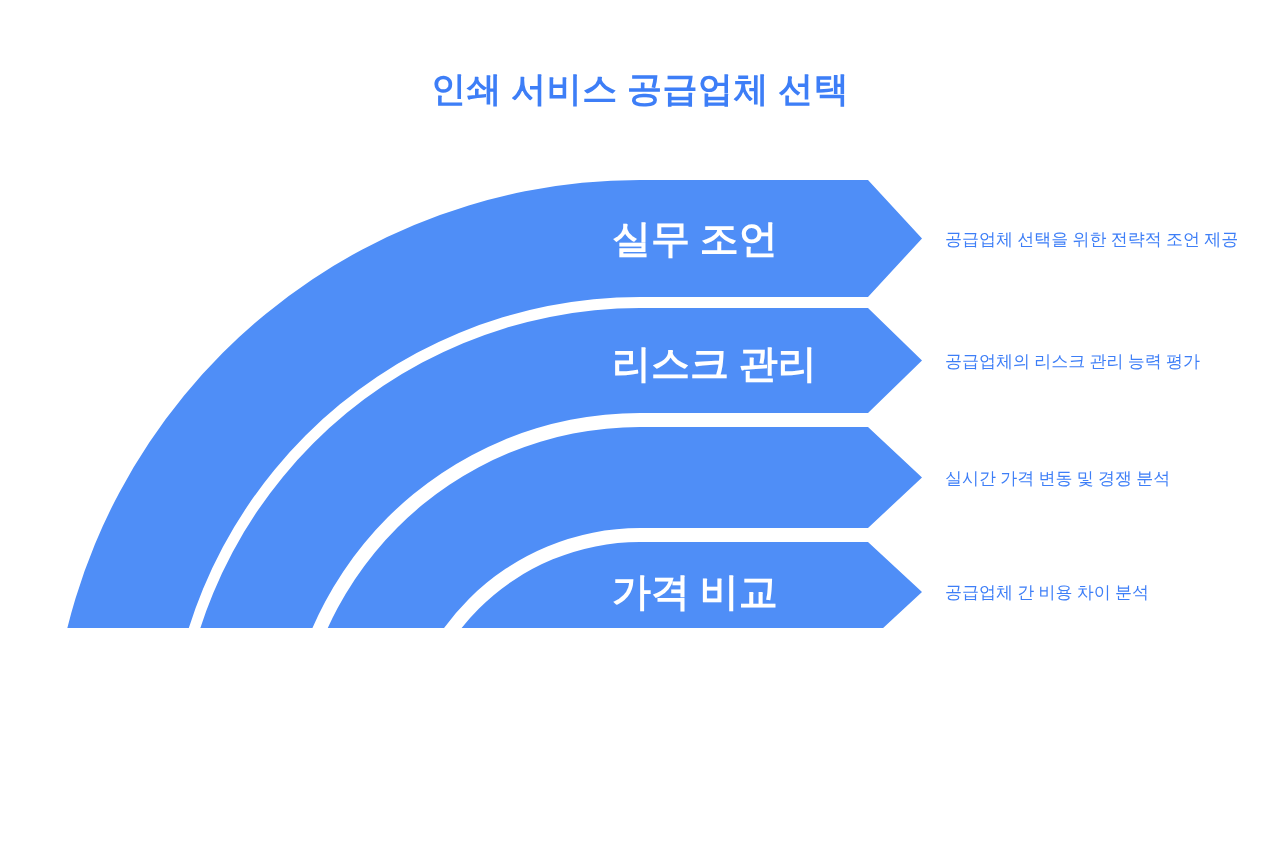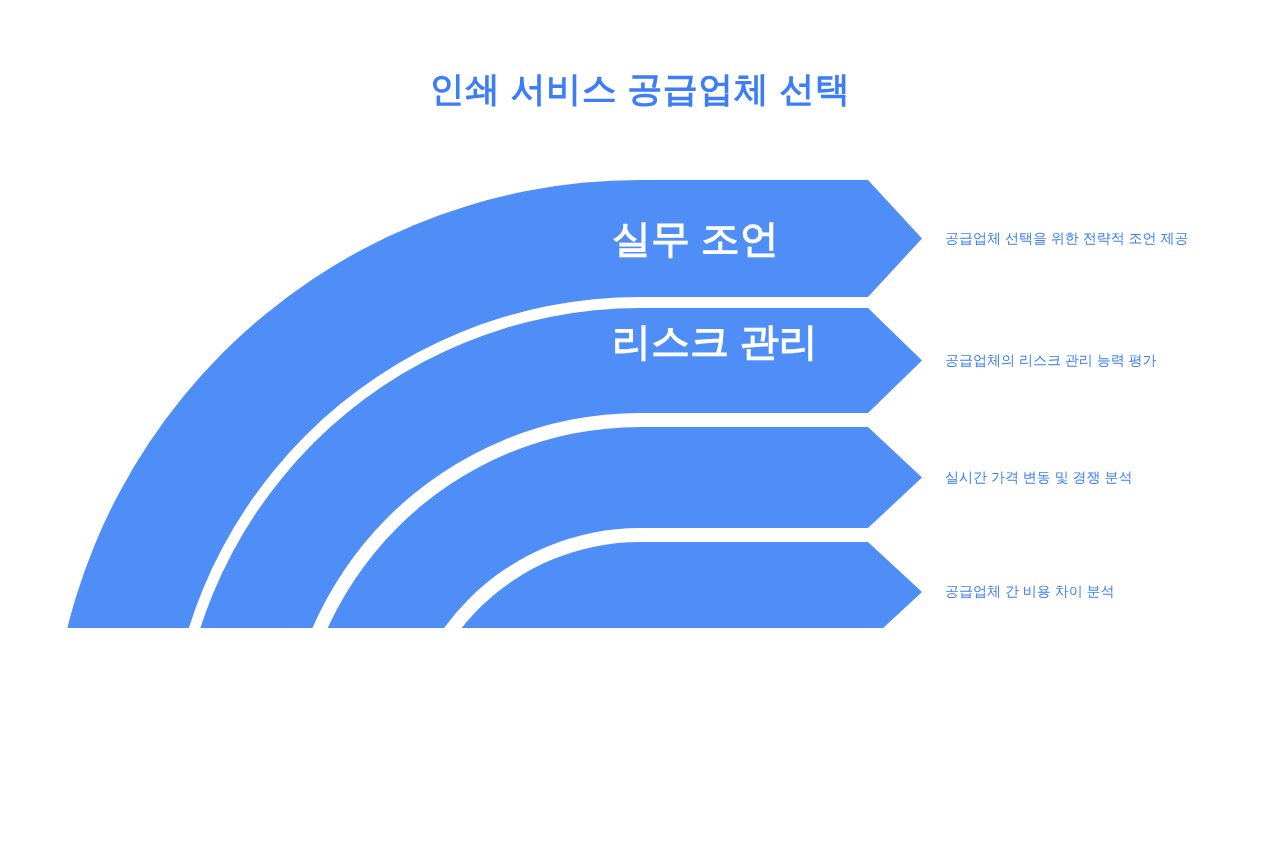--- a/index.html
+++ b/index.html
@@ -10,20 +10,21 @@
   }
   *{margin:0;padding:0;box-sizing:border-box;}
   html,body{background:#ffffff;}
   body{font-family:"Liberation Sans","DejaVu Sans",sans-serif;}
   .canvas{
     position:relative;
     width:1280px;
     height:628px;
     background:#ffffff;
     overflow:hidden;
+    font-family:Liberation Serif, serif;
   }
   .page-title{
     position:absolute;
     top:66px;
     left:0;
     right:0;
     text-align:center;
     font-size:35px;
     font-weight:700;
     color:var(--title-color);
@@ -44,40 +45,41 @@
     color:var(--label-color);
     font-size:39px;
     font-weight:700;
     white-space:nowrap;
   }
   .band-desc{
     position:absolute;
     left:945px;
     transform:translateY(-50%);
     color:var(--desc-color);
-    font-size:14px;
+    font-size:17px;
     font-weight:400;
     white-space:nowrap;
   }
 </style>
 </head>
 <body>
 
 <div class="canvas">
 
   <h1 class="page-title">인쇄 서비스 공급업체 선택</h1>
 
   <svg id="bands-svg" class="bands-svg" viewBox="0 0 1280 847" xmlns="http://www.w3.org/2000/svg">
       <path d="M 50 770 A 590 590 0 0 1 640 180 L 868 180 L 922 238.5 L 868 297 L 640 297 A 473 473 0 0 0 167 770 Z" fill="var(--band-color)"></path>
       <path d="M 178 770 A 462 462 0 0 1 640 308 L 868 308 L 922 360.5 L 868 413 L 640 413 A 357 357 0 0 0 283 770 Z" fill="var(--band-color)"></path>
       <path d="M 297 770 A 343 343 0 0 1 640 427 L 868 427 L 922 477.5 L 868 528 L 640 528 A 242 242 0 0 0 398 770 Z" fill="var(--band-color)"></path>
       <path d="M 412 770 A 228 228 0 0 1 640 542 L 868 542 L 922 592 L 868 642 L 640 642 A 128 128 0 0 0 512 770 Z" fill="var(--band-color)"></path>
     </svg>
 
   <div class="band-label" style="top: 238.5px;">실무 조언</div>
-  <div class="band-label" style="top: 342px;">리스크 관리</div>
+  <div class="band-label" style="top: 364px;">리스크 관리</div>
+  <div class="band-label" style="top: 592px;">가격 비교</div>
 
   <div class="band-desc" style="top: 238.5px;">공급업체 선택을 위한 전략적 조언 제공</div>
   <div class="band-desc" style="top: 360.5px;">공급업체의 리스크 관리 능력 평가</div>
   <div class="band-desc" style="top: 477.5px;">실시간 가격 변동 및 경쟁 분석</div>
   <div class="band-desc" style="top: 592px;">공급업체 간 비용 차이 분석</div>
 
 </div>
 
 </body></html>

